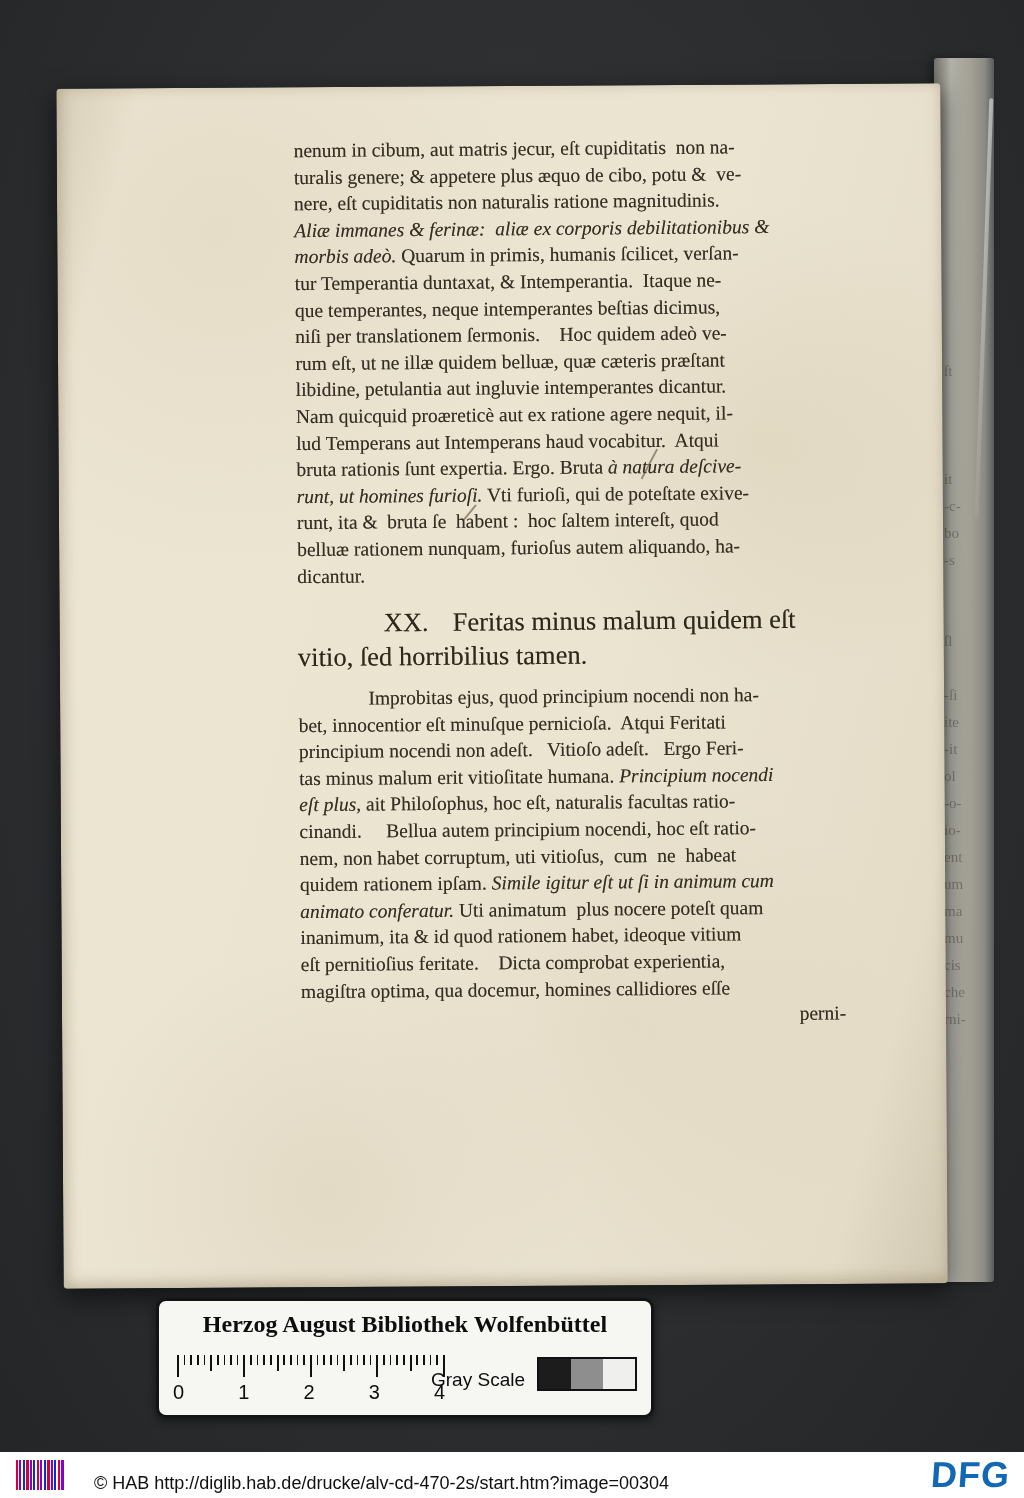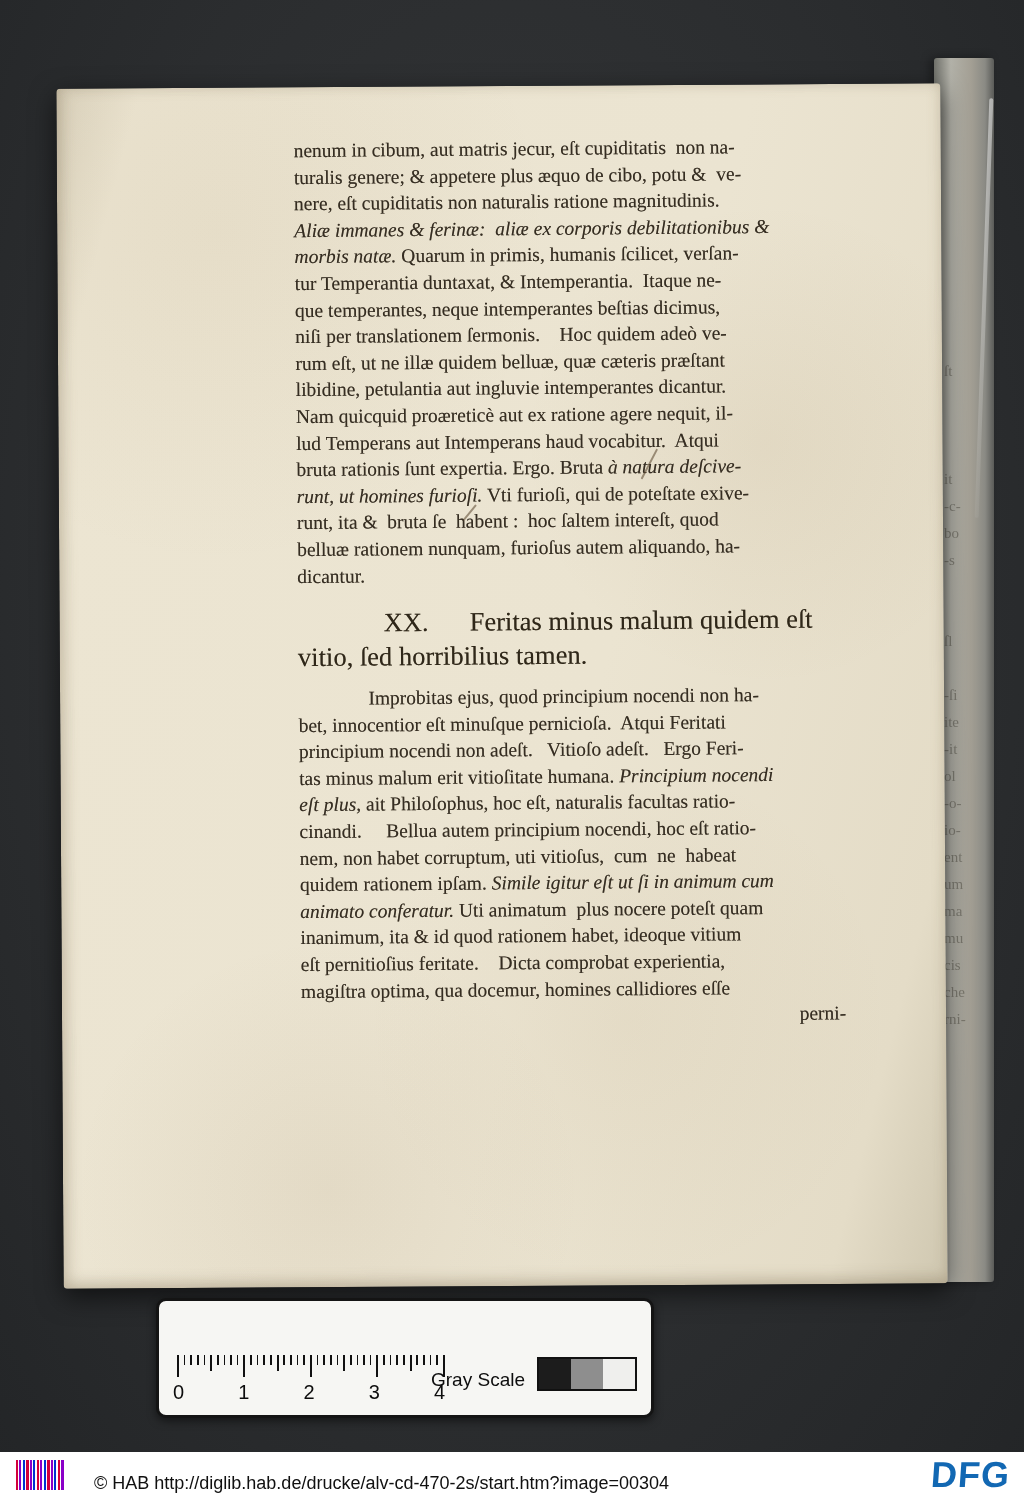--- a/index.html
+++ b/index.html
@@ -47,21 +47,21 @@
     font-size:19.5px;line-height:26.6px;color:#352d22;
     text-shadow:0 0 0.5px rgba(40,30,15,.45);
     transform:rotate(-0.15deg);
   }
   .tline{white-space:pre;min-height:26.6px;}
   .tline i{font-style:italic;}
   .para.p2 .tline:first-child{text-indent:70px;}
 
   .heading{margin:16px 0 12px 0;font-size:26.5px;line-height:34px;color:#2f2719;}
   .h-line1{padding-left:86px;}
-  .h-num{margin-right:41px;}
+  .h-num{margin-right:24px;}
 
   .catchword{text-align:right;padding-right:115px;}
 
   .ink-stroke{position:absolute;width:2px;background:rgba(90,70,45,.55);border-radius:2px;}
   .ink-1{height:34px;left:352px;top:312px;transform:rotate(28deg);}
   .ink-2{height:20px;left:172px;top:366px;transform:rotate(40deg);}
 
   
   .label-card{
     position:absolute;left:156px;top:1298px;width:492px;height:114px;
@@ -118,21 +118,21 @@
   <div class="edge-fragments"><div class="tline"><span>ſt</span></div><div class="tline">&nbsp;</div><div class="tline">&nbsp;</div><div class="tline">&nbsp;</div><div class="tline"><span>it</span></div><div class="tline"><span>-c-</span></div><div class="tline"><span>bo</span></div><div class="tline"><span>-s</span></div><div class="tline">&nbsp;</div><div class="tline">&nbsp;</div><div class="tline"><span>ſl</span></div><div class="tline">&nbsp;</div><div class="tline"><span>-ſi</span></div><div class="tline"><span>ite</span></div><div class="tline"><span>-it</span></div><div class="tline"><span>ol</span></div><div class="tline"><span>-o-</span></div><div class="tline"><span>io-</span></div><div class="tline"><span>ent</span></div><div class="tline"><span>um</span></div><div class="tline"><span>ma</span></div><div class="tline"><span>mu</span></div><div class="tline"><span>cis</span></div><div class="tline"><span>che</span></div><div class="tline"><span>rni-</span></div></div>
 </div>
 
 <div class="paper">
   <div class="textblock">
     <div class="para p1">
         <div class="tline"><span>nenum in cibum, aut matris jecur, eſt cupiditatis  non na-</span></div>
         <div class="tline"><span>turalis genere; &amp; appetere plus æquo de cibo, potu &amp;  ve-</span></div>
         <div class="tline"><span>nere, eſt cupiditatis non naturalis ratione magnitudinis.</span></div>
         <div class="tline"><i>Aliæ immanes &amp; ferinæ:  aliæ ex corporis debilitationibus &amp;</i></div>
-        <div class="tline"><i>morbis natæ.</i><span> Quarum in primis, humanis ſcilicet, verſan-</span></div>
+        <div class="tline"><i>morbis adeò.</i><span> Quarum in primis, humanis ſcilicet, verſan-</span></div>
         <div class="tline"><span>tur Temperantia duntaxat, &amp; Intemperantia.  Itaque ne-</span></div>
         <div class="tline"><span>que temperantes, neque intemperantes beſtias dicimus,</span></div>
         <div class="tline"><span>niſi per translationem ſermonis.    Hoc quidem adeò ve-</span></div>
         <div class="tline"><span>rum eſt, ut ne illæ quidem belluæ, quæ cæteris præſtant</span></div>
         <div class="tline"><span>libidine, petulantia aut ingluvie intemperantes dicantur.</span></div>
         <div class="tline"><span>Nam quicquid proæreticè aut ex ratione agere nequit, il-</span></div>
         <div class="tline"><span>lud Temperans aut Intemperans haud vocabitur.  Atqui</span></div>
         <div class="tline"><span>bruta rationis ſunt expertia. Ergo. Bruta </span><i>à natura deſcive-</i></div>
         <div class="tline"><i>runt, ut homines furioſi.</i><span> Vti furioſi, qui de poteſtate exive-</span></div>
         <div class="tline"><span>runt, ita &amp;  bruta ſe  habent :  hoc ſaltem intereſt, quod</span></div>
@@ -159,20 +159,21 @@
         <div class="tline"><span>eſt pernitioſius feritate.    Dicta comprobat experientia,</span></div>
         <div class="tline"><span>magiſtra optima, qua docemur, homines callidiores eſſe</span></div>
       </div>
     <div class="catchword">perni-</div>
     <div class="ink-stroke ink-1"></div>
     <div class="ink-stroke ink-2"></div>
   </div>
 </div>
 
 <div class="label-card">
+  <div class="label-title">Herzog August Bibliothek Wolfenbüttel</div>
   <div class="label-row">
     <div class="ruler">
       <div class="ticks minor"></div>
       <div class="ticks mid"></div>
       <div class="ticks major"></div>
       <div class="ruler-numbers">
           <div class="tline"><span>0</span></div>
           <div class="tline"><span>1</span></div>
           <div class="tline"><span>2</span></div>
           <div class="tline"><span>3</span></div>

